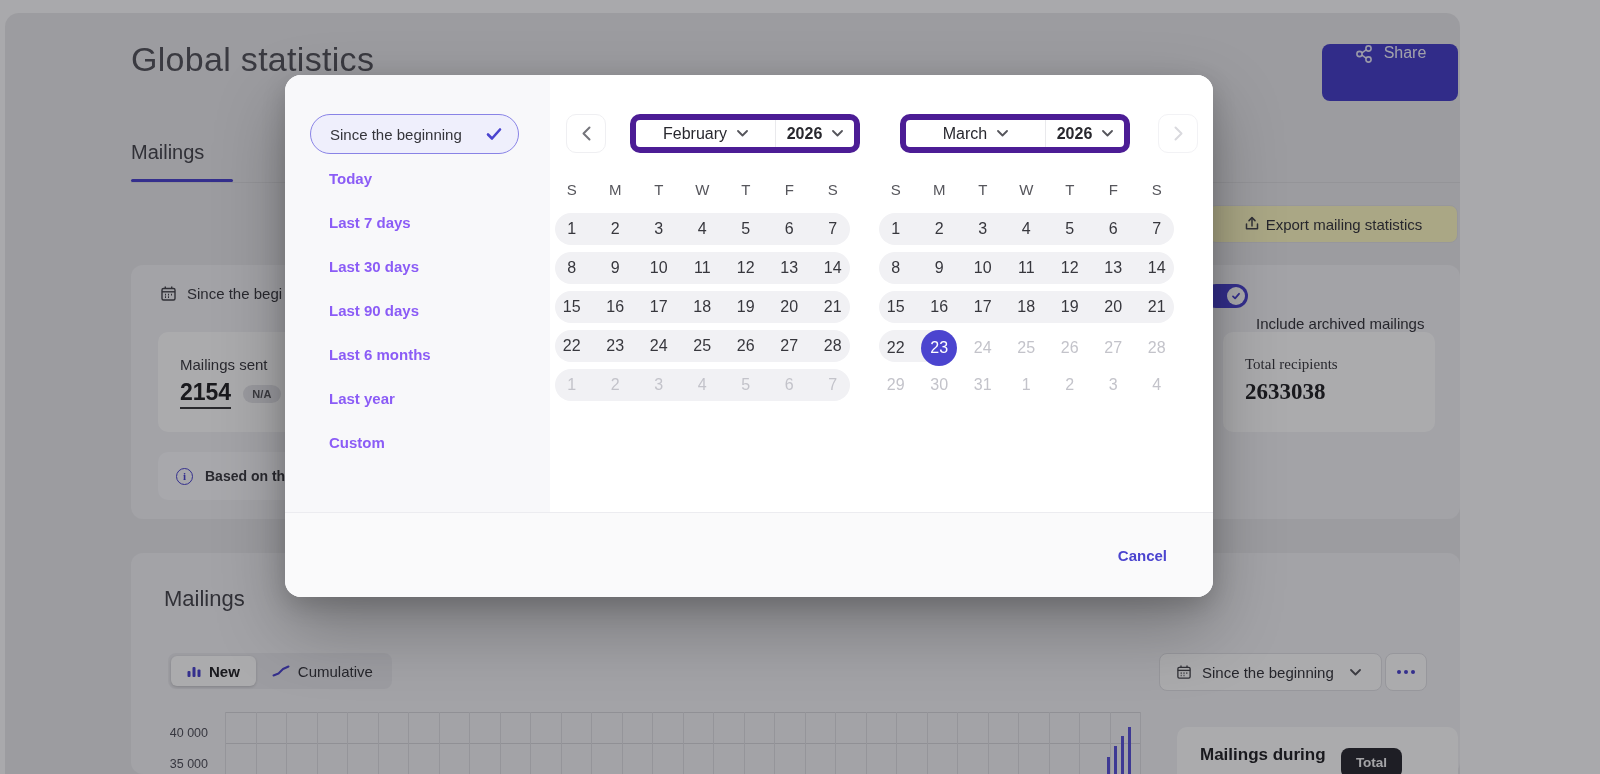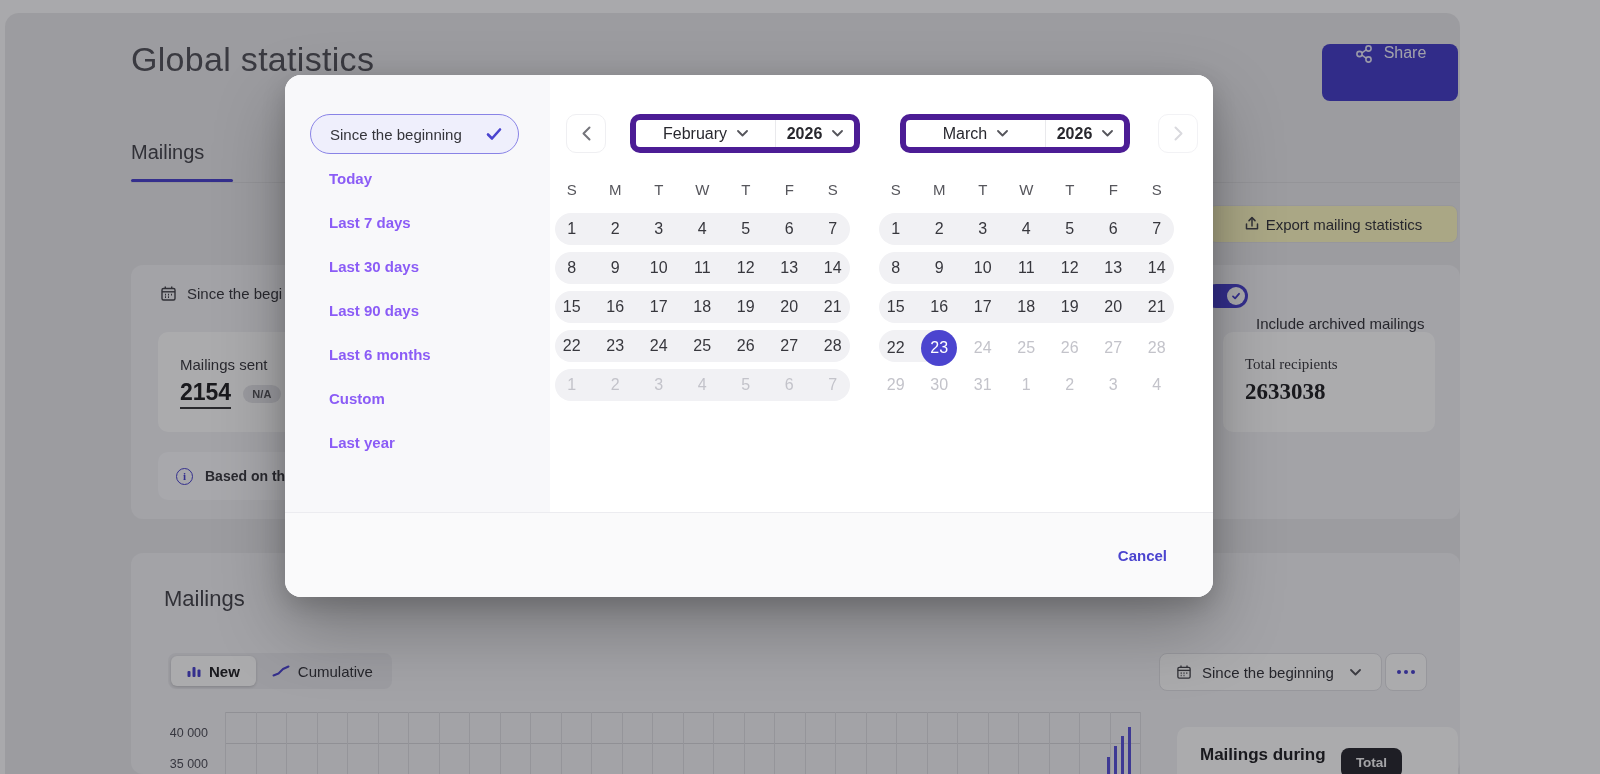--- a/index.html
+++ b/index.html
@@ -299,24 +299,24 @@
       <div class="preset">
         <span>Last 30 days</span>
       </div>
       <div class="preset">
         <span>Last 90 days</span>
       </div>
       <div class="preset">
         <span>Last 6 months</span>
       </div>
       <div class="preset">
+        <span>Last year</span>
+      </div>
+      <div class="preset">
         <span>Custom</span>
-      </div>
-      <div class="preset">
-        <span>Last year</span>
       </div>
     </div>
 
   <div class="m-calarea"></div>
 
   <div class="nav-btn nav-prev">
     <svg width="9" height="15" viewBox="0 0 9 15" fill="none" stroke="#74747A" stroke-width="2" stroke-linecap="round" stroke-linejoin="round">
       <path d="M7.5 1.5 L1.5 7.5 L7.5 13.5"></path>
     </svg>
   </div>

